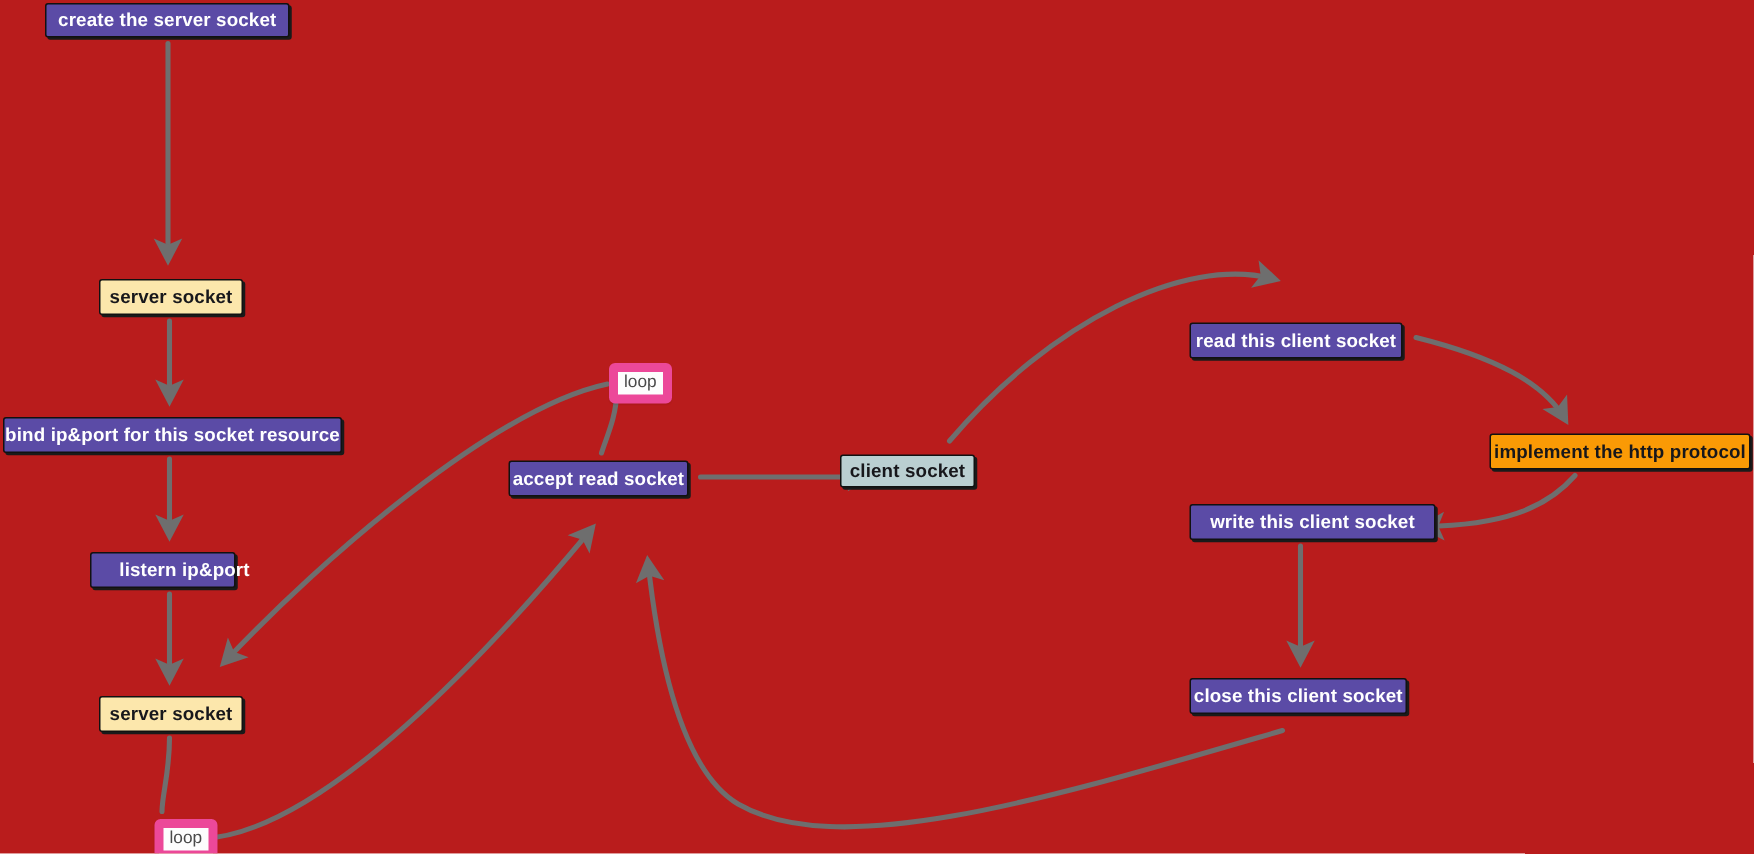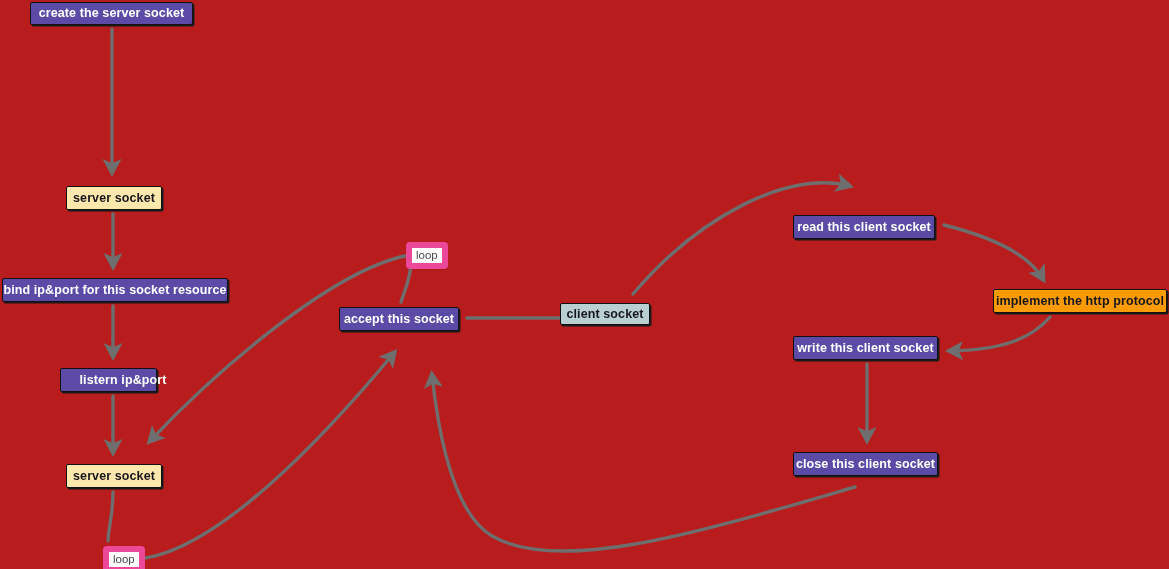--- a/index.html
+++ b/index.html
@@ -120,36 +120,36 @@
 
   <div class="node purple" style="left:60px; top:368px; width:97px; height:24px;padding-left:36px;">
     <span>listern ip&amp;port</span>
   </div>
 
   <div class="node yellow" style="left:66px; top:464px; width:96px; height:24px;">
     <span>server socket</span>
   </div>
 
   <div class="node purple" style="left:339px; top:307px; width:120px; height:24px;">
-    <span>accept this socket</span>
+    <span>accept read socket</span>
   </div>
 
   <div class="node teal" style="left:560px; top:303px; width:90px; height:22px;">
     <span>client socket</span>
   </div>
 
   <div class="node orange" style="left:993px; top:289px; width:174px; height:24px;">
     <span>implement the http protocol</span>
   </div>
 
   <div class="node purple" style="left:793px; top:215px; width:142px; height:24px;">
     <span>read this client socket</span>
   </div>
 
-  <div class="node purple" style="left:793px; top:336px; width:145px; height:24px;">
+  <div class="node purple" style="left:793px; top:336px; width:164px; height:24px;">
     <span>write this client socket</span>
   </div>
 
   <div class="node purple" style="left:793px; top:452px; width:145px; height:24px;">
     <span>close this client socket</span>
   </div>
 
   <div class="edge-label" style="left:406px; top:242px;">
     <span>loop</span>
   </div>

